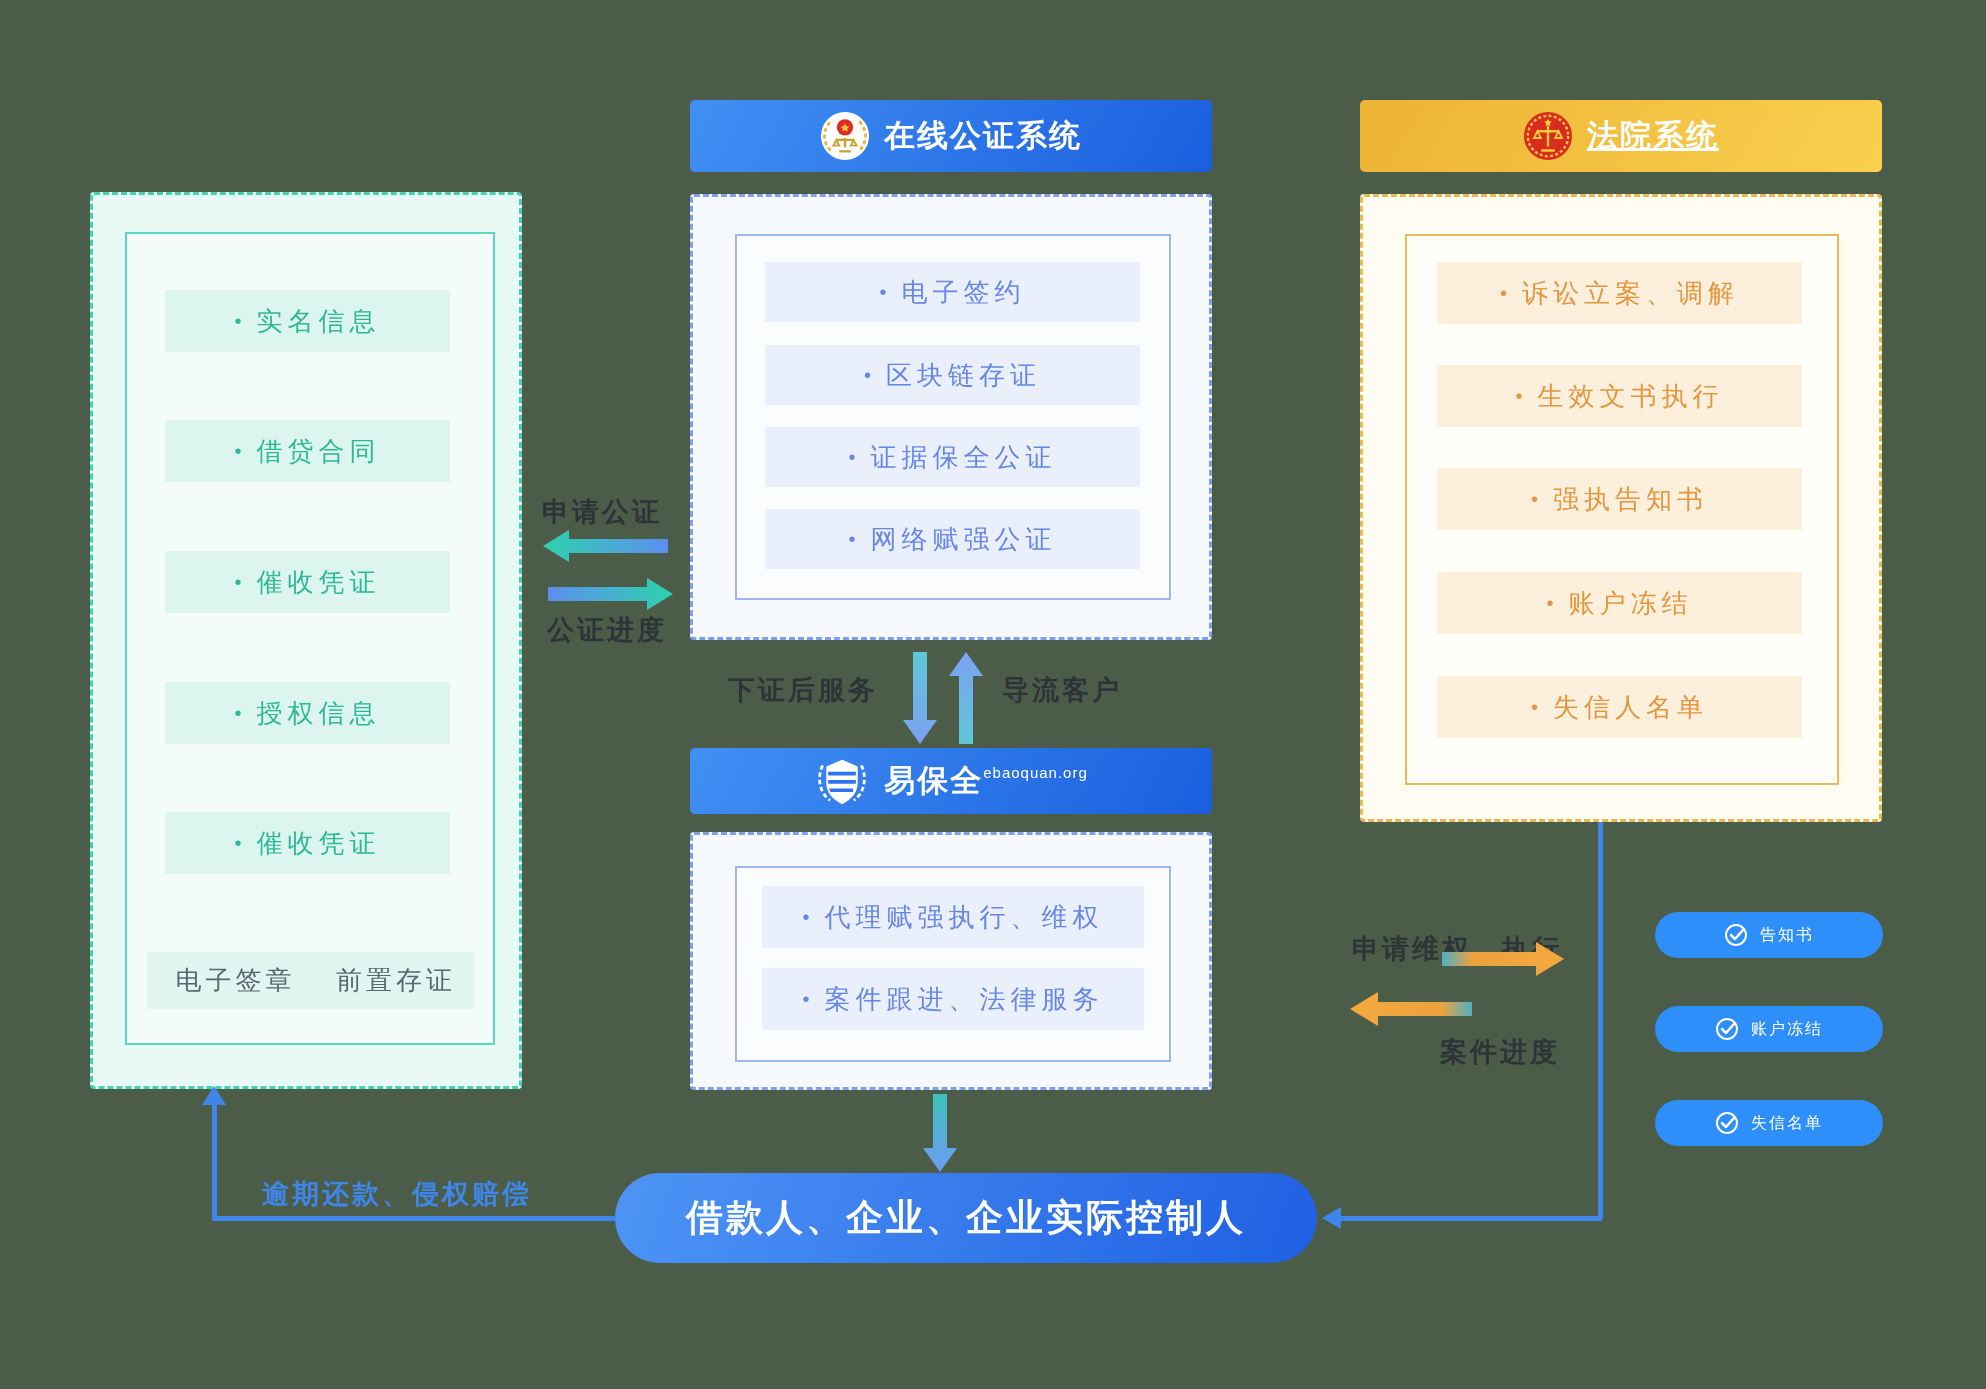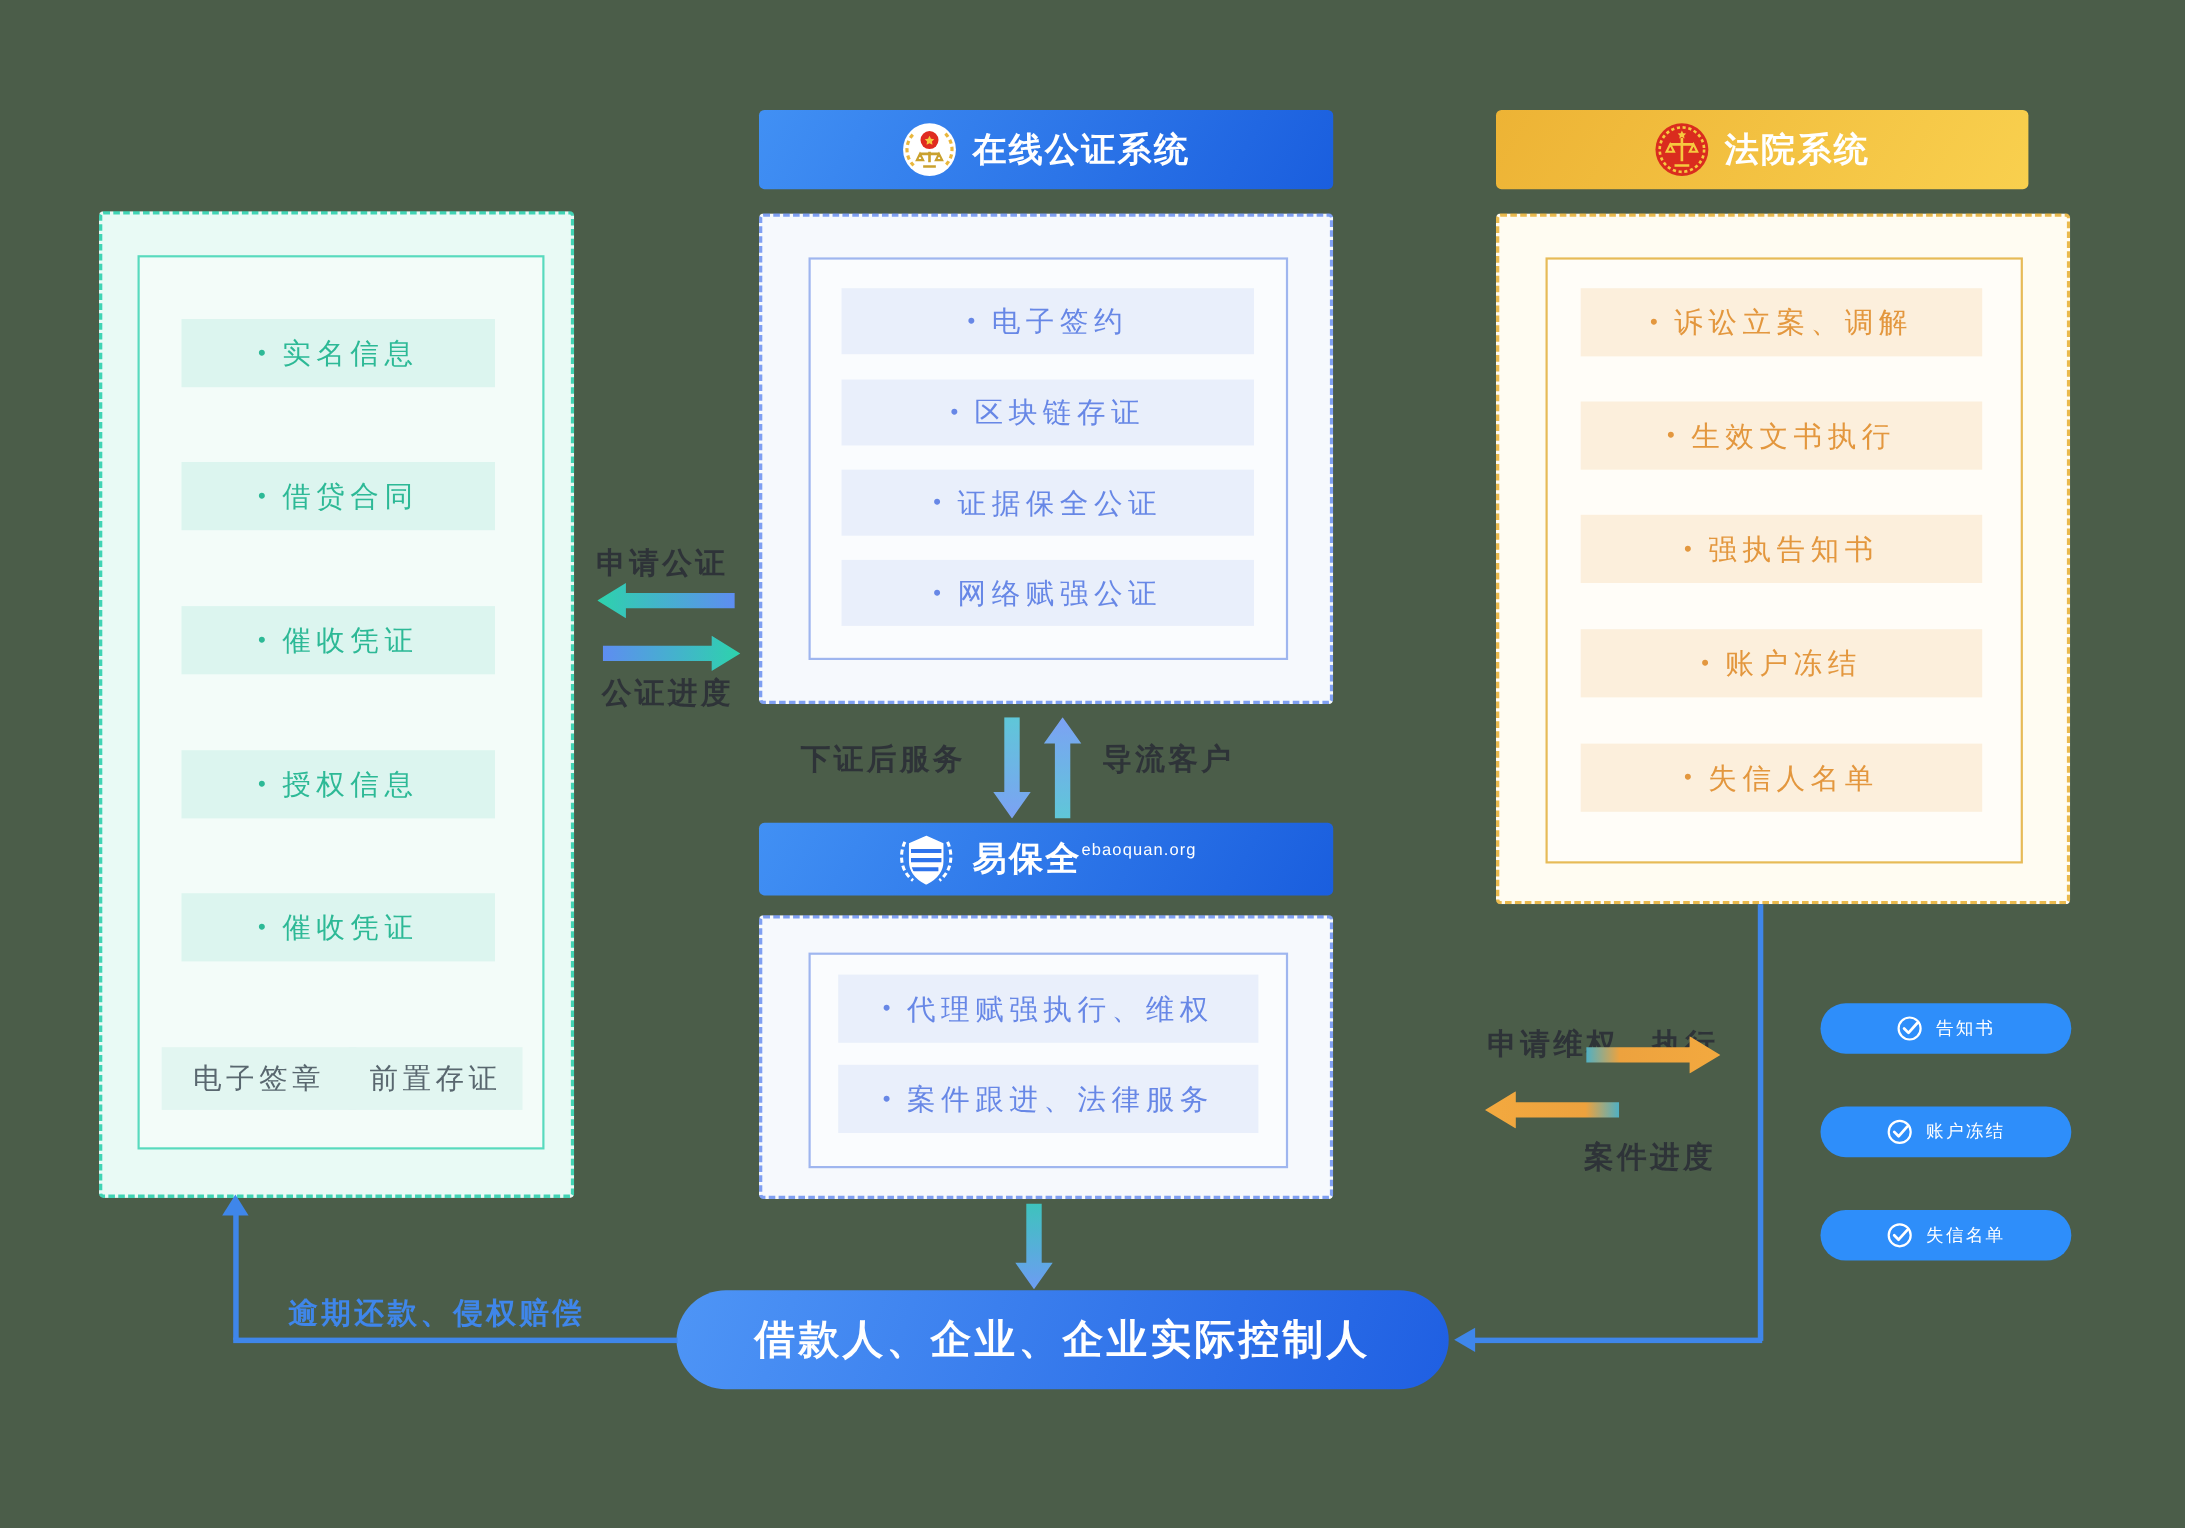--- a/index.html
+++ b/index.html
@@ -217,21 +217,21 @@
 
   <div class="abs item item-blue" style="left:762px;top:886px;width:382px;height:62px;">
     <span class="bullet">•</span>
     <span>代理赋强执行、维权</span>
   </div>
   <div class="abs item item-blue" style="left:762px;top:968px;width:382px;height:62px;">
     <span class="bullet">•</span>
     <span>案件跟进、法律服务</span>
   </div>
 
-  <div class="abs hdr hdr-gold" style="left:1360px;top:100px;width:484px;height:72px;">
+  <div class="abs hdr hdr-gold" style="left:1360px;top:100px;width:522px;height:72px;text-decoration:underline;">
     <span style="display:flex;">
       <svg width="50" height="50" viewBox="0 0 52 52">
         <circle cx="26" cy="26" r="25" fill="#da2c1e"></circle>
         <circle cx="26" cy="26" r="21" fill="none" stroke="#f6c93f" stroke-width="2.5" stroke-dasharray="3 2.5"></circle>
         <path d="M26,8 l1.2,2.5 2.8,.3 -2,2 .5,2.7 -2.5,-1.3 -2.5,1.3 .5,-2.7 -2,-2 2.8,-.3 Z" fill="#f6c93f"></path>
         <path d="M26,15 v22 M15,21 h22 M19,41 h14" fill="none" stroke="#f6c93f" stroke-width="2.5"></path>
         <path d="M15,21 l-3.5,7 h7 Z M37,21 l-3.5,7 h7 Z" fill="none" stroke="#f6c93f" stroke-width="2"></path>
       </svg>
     </span>
     <span>法院系统</span>

